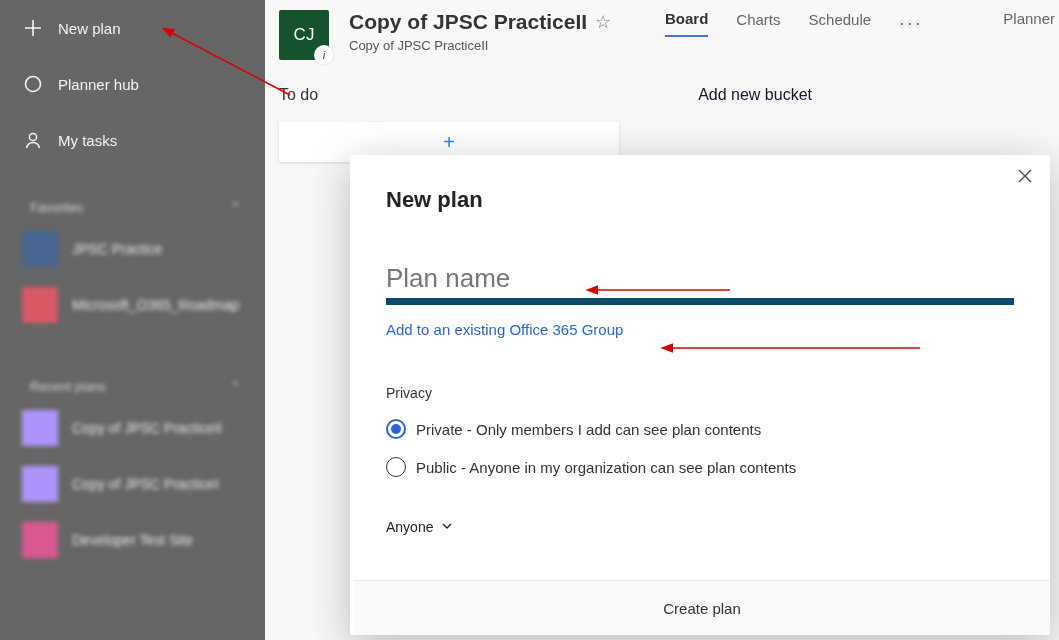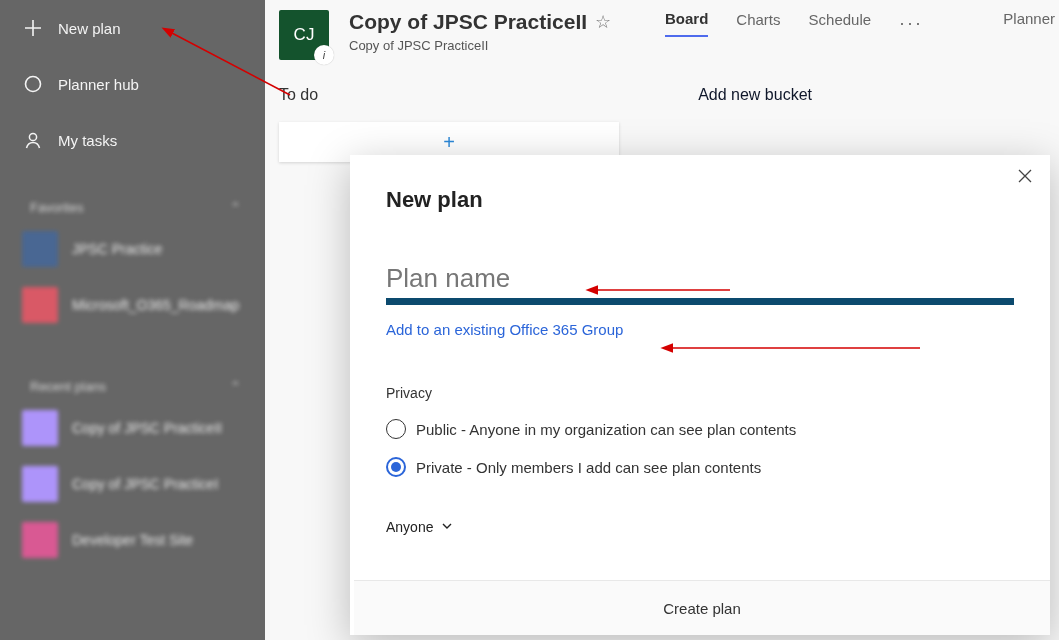--- a/index.html
+++ b/index.html
@@ -407,28 +407,28 @@
   <div class="modal-close">
     <svg width="18" height="18" viewBox="0 0 18 18">
         <path d="M3 3l12 12M15 3L3 15" stroke="#444" stroke-width="1.3"></path>
       </svg>
   </div>
   <div class="modal-title">New plan</div>
   <input class="plan-input" type="text" placeholder="Plan name" style="">
   <span class="add-group-link">Add to an existing Office 365 Group</span>
   <div class="privacy-label">Privacy</div>
   <div class="radio-row">
-    <span class="radio-outer"></span>
-    <span class="radio-text">Public - Anyone in my organization can see plan contents</span>
-  </div>
-  <div class="radio-row">
     <span class="radio-outer selected">
         <span class="radio-inner"></span>
       </span>
     <span class="radio-text">Private - Only members I add can see plan contents</span>
+  </div>
+  <div class="radio-row">
+    <span class="radio-outer"></span>
+    <span class="radio-text">Public - Anyone in my organization can see plan contents</span>
   </div>
   <div class="options-row">
     <span>Anyone</span>
     <span>
       <svg width="12" height="12" viewBox="0 0 12 12">
           <path d="M2 4l4 4 4-4" stroke="#222" stroke-width="1.4" fill="none"></path>
         </svg>
     </span>
   </div>
   <div class="modal-footer">

